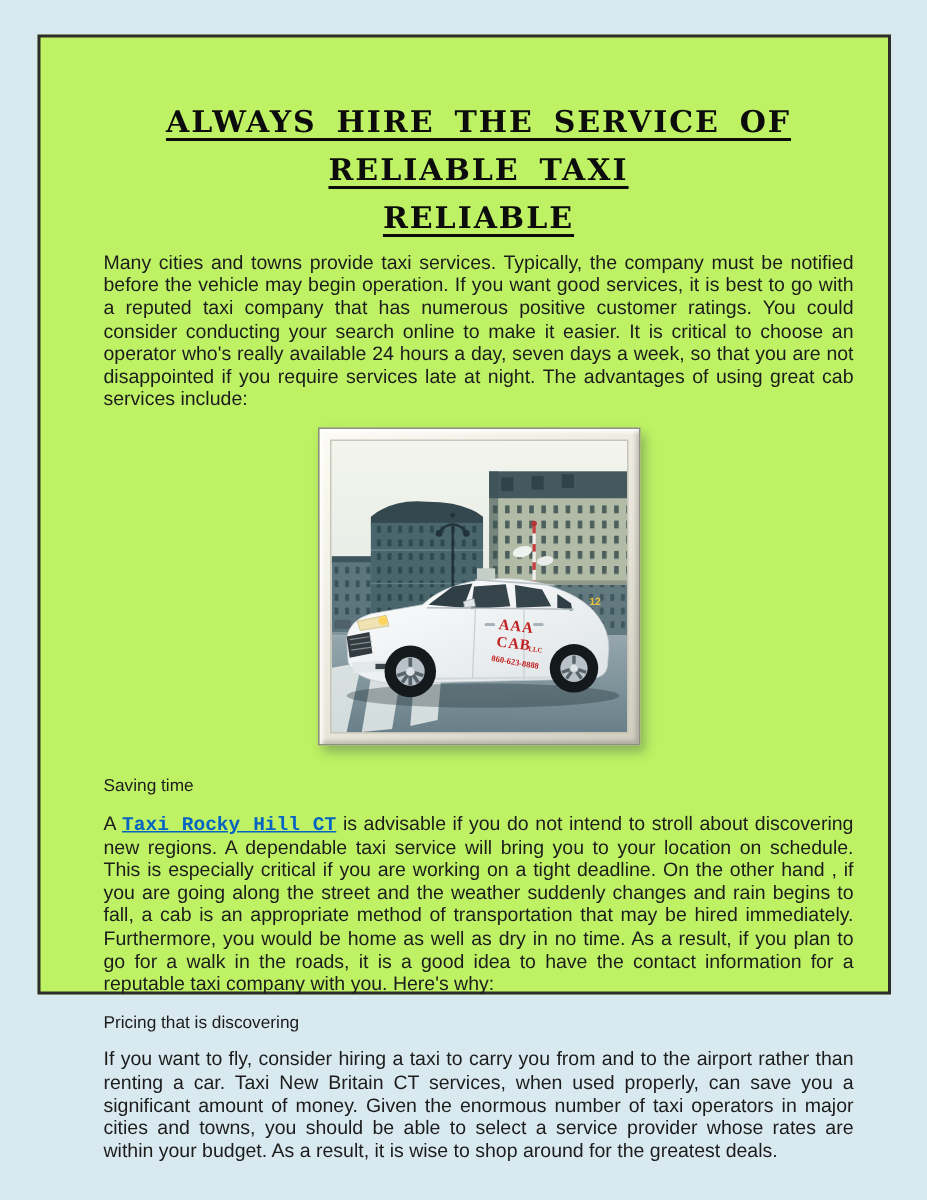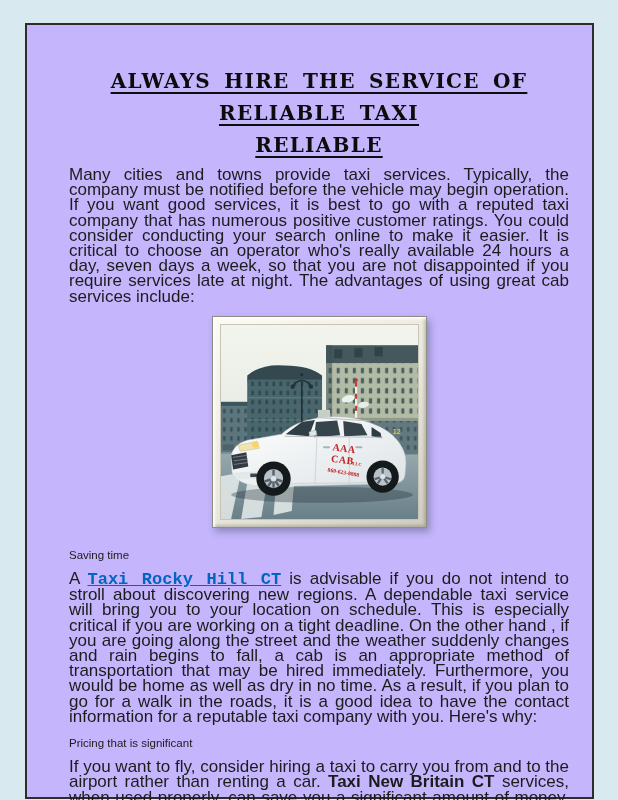--- a/index.html
+++ b/index.html
@@ -4,50 +4,50 @@
 <style>
   html,body { margin:0; padding:0; }
   body {
     width:618px; height:800px;
     background:#d9e9f0;
     font-family:"Liberation Sans", sans-serif;
     position:relative; overflow:hidden;
   }
   .page-frame {
     position:absolute; left:25px; top:23px;
-    width:569px; height:776px;
+    width:569px; height:640px;
     border:2px solid #2d2d2d;
     box-sizing:border-box;
-    background:#c4b5fd;
+    background:#bef264;
   }
   .content { padding:40px 23px 0 42px; }
   .doc-title {
     margin:0 0 6px; text-align:center;
     font-family:"DejaVu Serif", serif;
     font-weight:800; font-size:20px; line-height:32px;
     letter-spacing:1.3px; word-spacing:5px;
     color:#0c0c0c;
   }
   .doc-title .tl {
     text-decoration:underline;
     text-decoration-thickness:2px;
     text-underline-offset:4px;
   }
   p.body {
     margin:0 0 12px;
-    font-size:17px; line-height:15.2px;
+    font-size:13px; line-height:15.2px;
     text-align:justify; color:#1c1c1c;
   }
   p.subhead {
     margin:12px 0 8px;
     font-size:11.5px; line-height:15.2px;
     color:#1c1c1c;
   }
   a.doc-link { color:#0563c1; font-weight:bold; text-decoration:underline; cursor:pointer;font-family:Liberation Mono, monospace; }
-  .inline-bold { font-weight:bold; }
+  .inline-bold { font-weight:normal; }
   .photo-frame {
     width:215px; height:212px;
     margin:0 auto 20px;
     box-sizing:border-box;
     background:linear-gradient(145deg,#fcfbf5 0%,#e9e7db 55%,#cfccbe 100%);
     border:1px solid #8f8e85;
     box-shadow:3px 4px 7px rgba(40,60,75,.35),
                inset 2px 2px 3px rgba(255,255,255,.9),
                inset -2px -2px 3px rgba(0,0,0,.18);
     padding:8px;
@@ -207,18 +207,18 @@
             <text x="-1" y="21.5" font-size="5.6" transform="rotate(3)">860-623-8888</text>
           </g>
         </g>
       </svg>
     </div>
 
     <p class="subhead">Saving time</p>
 
     <p class="body"><span>A </span><a class="doc-link" href="#">Taxi Rocky Hill CT</a><span> is advisable if you do not intend to stroll about discovering new regions. A dependable taxi service will bring you to your location on schedule. This is especially critical if you are working on a tight deadline. On the other hand , if you are going along the street and the weather suddenly changes and rain begins to fall, a cab is an appropriate method of transportation that may be hired immediately. Furthermore, you would be home as well as dry in no time. As a result, if you plan to go for a walk in the roads, it is a good idea to have the contact information for a reputable taxi company with you. Here's why:</span></p>
 
-    <p class="subhead">Pricing that is significant</p>
+    <p class="subhead">Pricing that is discovering</p>
 
     <p class="body"><span>If you want to fly, consider hiring a taxi to carry you from and to the airport rather than renting a car. </span><span class="inline-bold">Taxi New Britain CT</span><span> services, when used properly, can save you a significant amount of money. Given the enormous number of taxi operators in major cities and towns, you should be able to select a service provider whose rates are within your budget. As a result, it is wise to shop around for the greatest deals.</span></p>
 
   </div>
 </div>
 
 </body></html>

